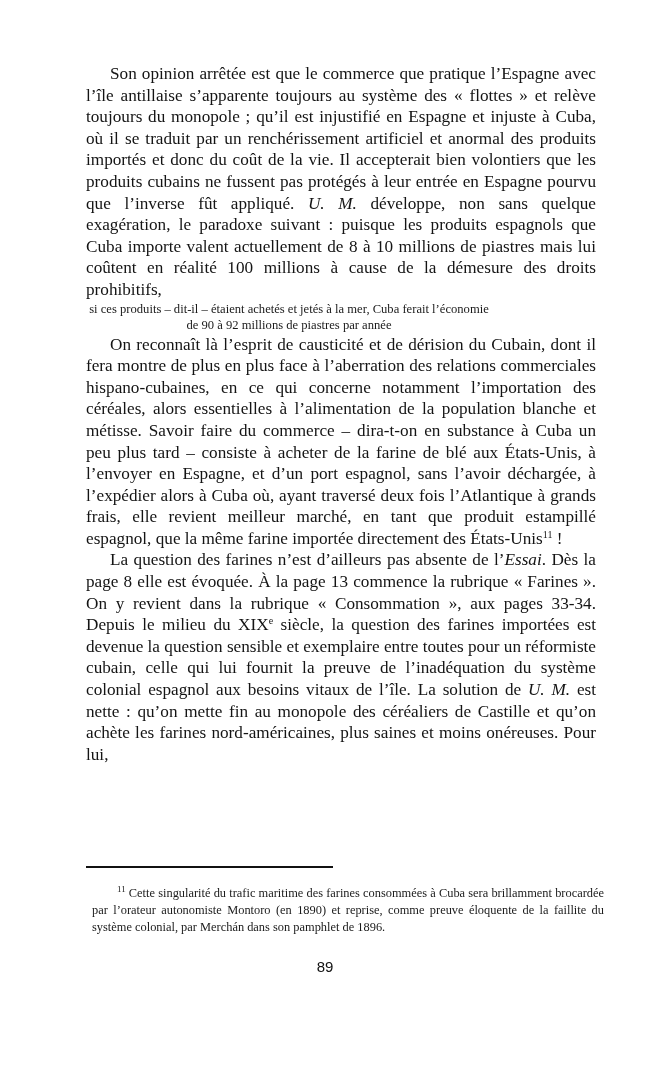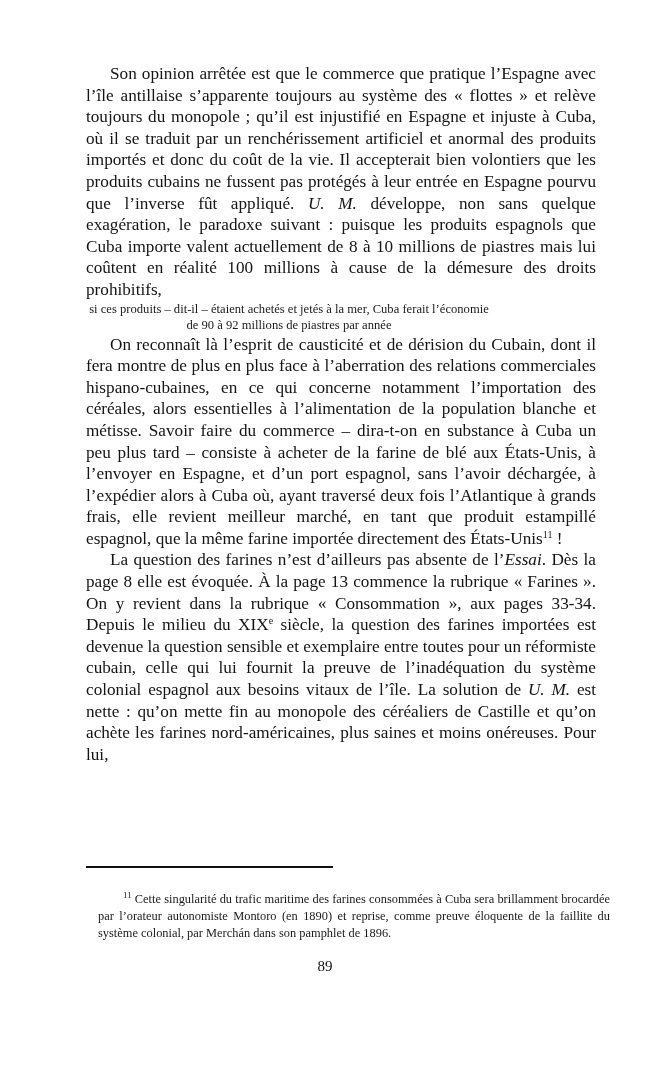--- a/index.html
+++ b/index.html
@@ -21,37 +21,37 @@
     position: absolute; left: 86px; top: 866px; width: 247px; height: 2px; background: #111;
   }
   .footnote {
     position: absolute; left: 86px; top: 879px; width: 512px;
     font-family: "Liberation Serif", serif; font-size: 12.4px; line-height: 17px;
     text-align: justify; text-indent: 25px; color: #1a1a1a;
   }
   .footnote .fn-mark { font-size: 9px; vertical-align: 5px; line-height: 0; }
   .page-number {
     position: absolute; left: 0; width: 650px; top: 958px; text-align: center;
-    font-family: Liberation Serif, serif; font-size: 15px; color: #111;
+    font-family: Liberation Sans, sans-serif; font-size: 15px; color: #111;
   }
   em { font-style: italic; }
 </style>
 </head>
 <body>
 
 <div class="page">
   <div class="body-text">
     <p class="indent"><span>Son opinion arrêtée est que le commerce que pratique l’Espagne avec l’île antillaise s’apparente toujours au système des « flottes » et relève toujours du monopole ; qu’il est injustifié en Espagne et injuste à Cuba, où il se traduit par un renchérissement artificiel et anormal des produits importés et donc du coût de la vie. Il accepterait bien volontiers que les produits cubains ne fussent pas protégés à leur entrée en Espagne pourvu que l’inverse fût appliqué.</span> <em>U. M.</em><span> développe, non sans quelque exagération, le paradoxe suivant : puisque les produits espagnols que Cuba importe valent actuellement de 8 à 10 millions de piastres mais lui coûtent en réalité 100 millions à cause de la démesure des droits prohibitifs,</span></p>
 
     <p class="quote">si ces produits – dit-il – étaient achetés et jetés à la mer, Cuba ferait l’économie de 90 à 92 millions de piastres par année</p>
 
 
     <p class="indent"><span>On reconnaît là l’esprit de causticité et de dérision du Cubain, dont il fera montre de plus en plus face à l’aberration des relations commerciales hispano-cubaines, en ce qui concerne notamment l’importation des céréales, alors essentielles à l’alimentation de la population blanche et métisse. Savoir faire du commerce – dira-t-on en substance à Cuba un peu plus tard – consiste à acheter de la farine de blé aux États-Unis, à l’envoyer en Espagne, et d’un port espagnol, sans l’avoir déchargée, à l’expédier alors à Cuba où, ayant traversé deux fois l’Atlantique à grands frais, elle revient meilleur marché, en tant que produit estampillé espagnol, que la même farine importée directement des États-Unis</span><span class="sup">11</span><span> !</span></p>
 
     <p class="indent"><span>La question des farines n’est d’ailleurs pas absente de l’</span><em>Essai</em><span>. Dès la page 8 elle est évoquée. À la page 13 commence la rubrique « Farines ». On y revient dans la rubrique « Consommation », aux pages 33-34. Depuis le milieu du XIX</span><span class="sup">e</span><span> siècle, la question des farines importées est devenue la question sensible et exemplaire entre toutes pour un réformiste cubain, celle qui lui fournit la preuve de l’inadéquation du système colonial espagnol aux besoins vitaux de l’île. La solution de </span><em>U. M.</em><span> est nette : qu’on mette fin au monopole des céréaliers de Castille et qu’on achète les farines nord-américaines, plus saines et moins onéreuses. Pour lui,</span></p>
   </div>
 
   <div class="footnote-rule"></div>
 
-  <p class="footnote" style="margin:12px;"><span class="fn-mark">11</span><span> Cette singularité du trafic maritime des farines consommées à Cuba sera brillamment brocardée par l’orateur autonomiste Montoro (en 1890) et reprise, comme preuve éloquente de la faillite du système colonial, par Merchán dans son pamphlet de 1896.</span></p>
+  <p class="footnote" style="margin:6px;"><span class="fn-mark">11</span><span> Cette singularité du trafic maritime des farines consommées à Cuba sera brillamment brocardée par l’orateur autonomiste Montoro (en 1890) et reprise, comme preuve éloquente de la faillite du système colonial, par Merchán dans son pamphlet de 1896.</span></p>
 
   <div class="page-number">89</div>
 </div>
 
 </body></html>

